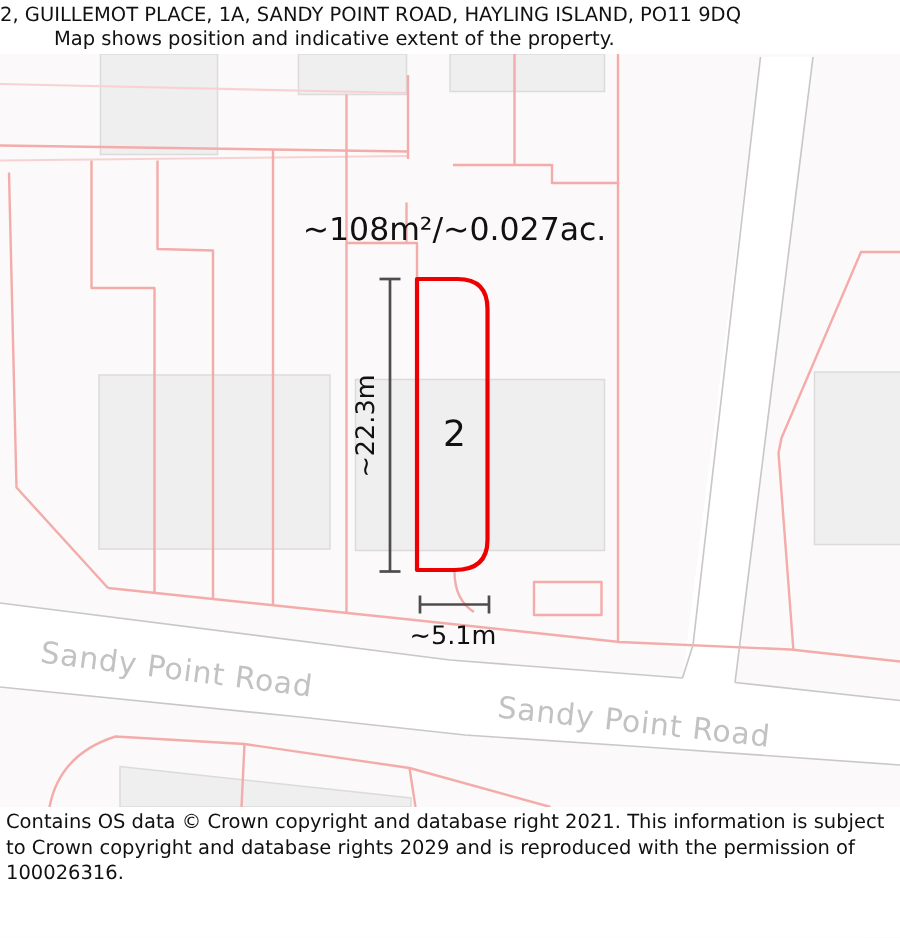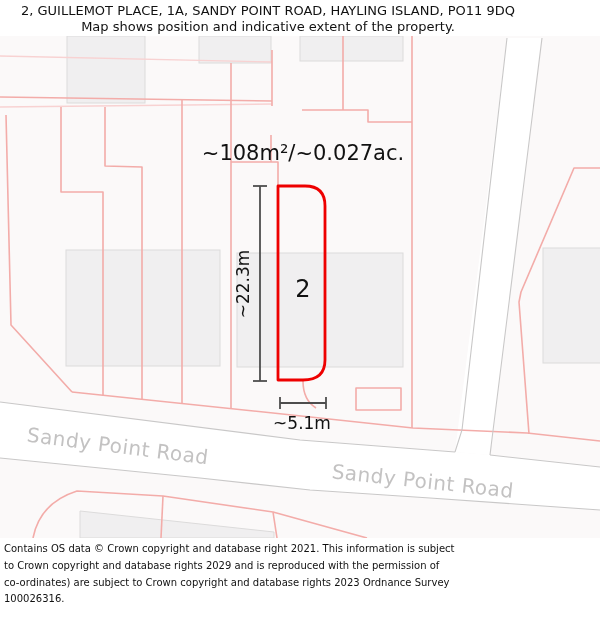--- a/index.html
+++ b/index.html
@@ -3,36 +3,36 @@
 <meta charset="utf-8">
 <style>
   html,body{margin:0;padding:0;}
   body{
     width:600px;height:625px;position:relative;overflow:hidden;
     background:#ffffff;
     font-family:"DejaVu Sans","Liberation Sans",sans-serif;
   }
   .header{
     position:absolute;top:0;left:0;width:536px;height:36px;
-    background:#ffffff;text-align:center;z-index:3;
+    background:#ffffff;z-index:3;
   }
   .header .line1{
     font-size:13px;line-height:16px;padding-top:3px;color:#111111;
     white-space:nowrap;
   }
   .header .line2{
-    font-size:13px;line-height:15px;color:#111111;white-space:nowrap;
+    font-size:13px;line-height:15px;color:#111111;white-space:nowrap;padding-left:36px;
   }
   .map{
     position:absolute;top:36px;left:0;width:600px;height:502px;display:block;
   }
   .footer{
     position:absolute;top:538px;left:0;width:576px;height:87px;
     background:#ffffff;box-sizing:border-box;padding:3px 4px 0 4px;
-    font-size:10px;line-height:16.8px;color:#111111;
+    font-size:13px;line-height:16.8px;color:#111111;
   }
   .footer div{white-space:nowrap;}
   svg text{font-family:"DejaVu Sans","Liberation Sans",sans-serif;}
   .map-label{fill:#111111;}
   .road-text{fill:#c3c2c2;letter-spacing:0.5px;font-size:20px;}
 </style>
 </head>
 <body>
 
 <div class="header">
@@ -110,15 +110,14 @@
     <line x1="280" y1="367" x2="326" y2="367"></line>
     <line x1="280" y1="361" x2="280" y2="373"></line>
     <line x1="326" y1="361" x2="326" y2="373"></line>
   </g>
   <text class="map-label" x="302" y="393" text-anchor="middle" font-size="17">~5.1m</text>
 </svg>
 
 <div class="footer">
   <div>Contains OS data © Crown copyright and database right 2021. This information is subject</div>
   <div>to Crown copyright and database rights 2029 and is reproduced with the permission of</div>
-  <div>co-ordinates) are subject to Crown copyright and database rights 2023 Ordnance Survey</div>
   <div>100026316.</div>
 </div>
 
 </body></html>

